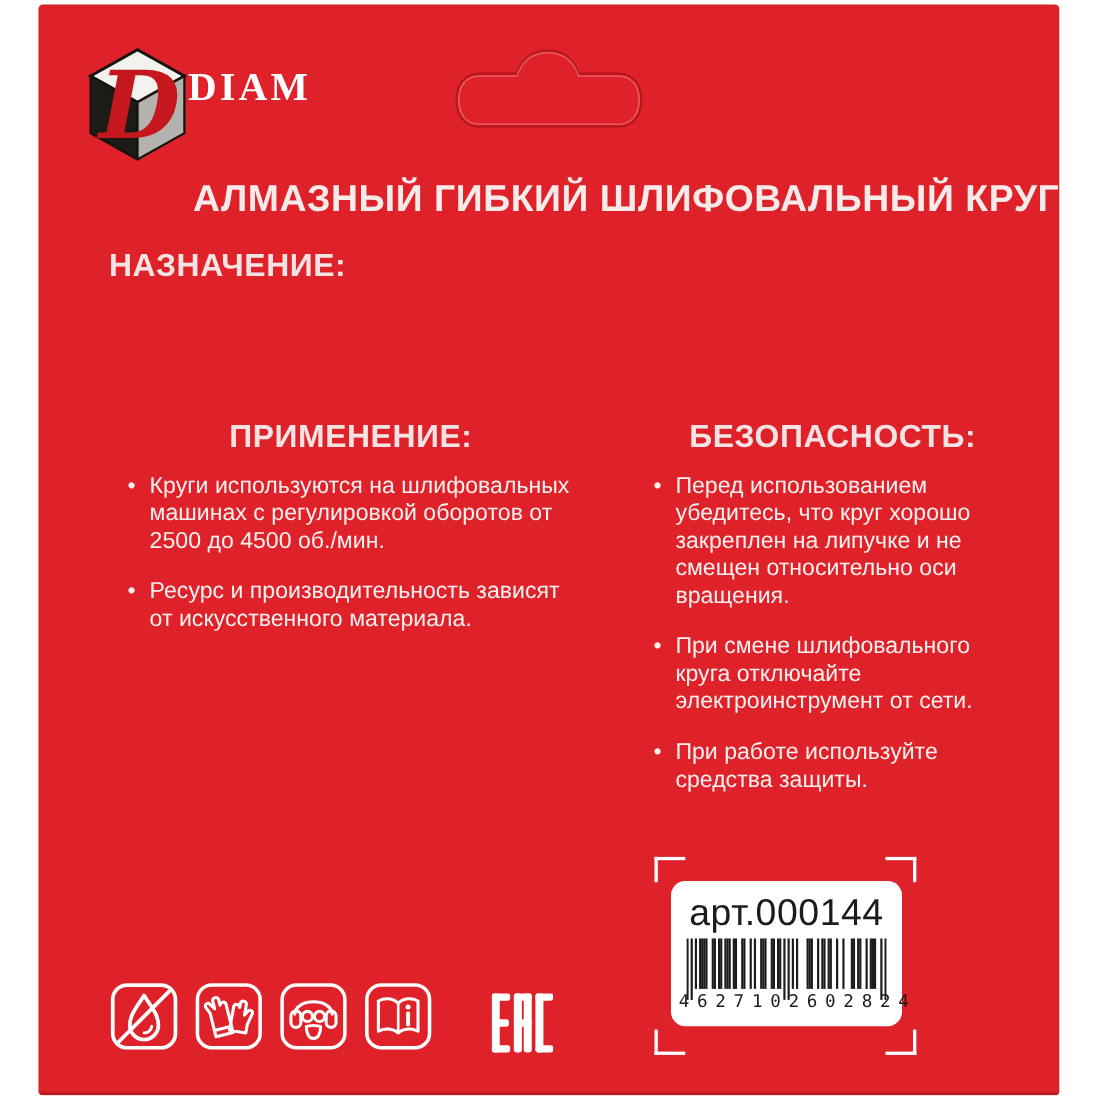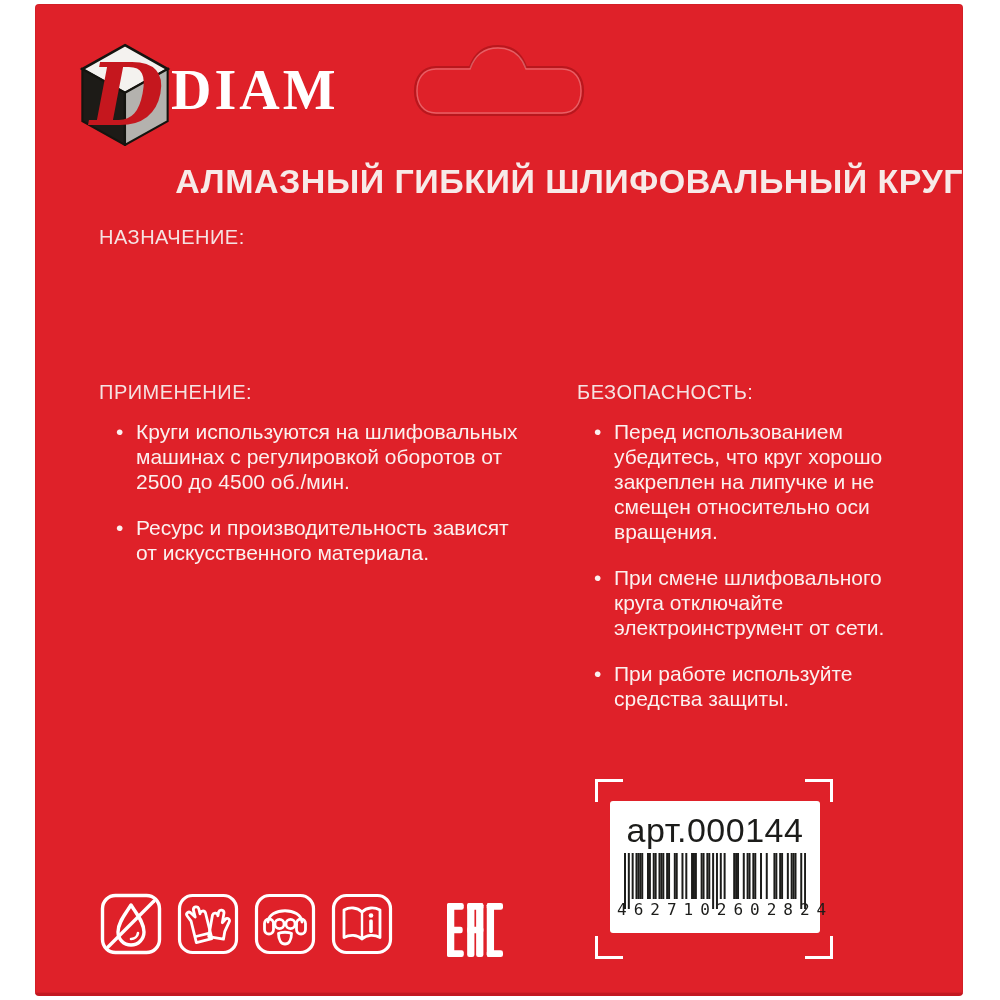--- a/index.html
+++ b/index.html
@@ -14,58 +14,58 @@
     border-bottom:3px solid #c31820;
     box-shadow:inset 0 0 0 1px rgba(0,0,0,0.05);
   }
   
   .hang-slot{position:absolute;left:370px;top:38px;width:190px;height:82px;}
   
   .logo{position:absolute;left:38px;top:38px;width:104px;height:104px;}
   .wordmark{
     position:absolute;left:136px;top:54px;
     font-family:"Liberation Serif","DejaVu Serif",serif;
-    font-weight:bold;font-size:56px;color:#ffffff;letter-spacing:3px;
+    font-weight:bold;font-size:36px;color:#ffffff;letter-spacing:3px;
   }
   
   .page-title{
     position:absolute;left:0;top:158px;width:100%;text-align:right;
     font-size:34px;font-weight:bold;color:#f7eae8;letter-spacing:0.5px;white-space:nowrap;
   }
   .section-heading{
-    font-size:20px;font-weight:400;color:#f5e2e2;letter-spacing:0.5px;
+    font-size:29px;font-weight:700;color:#f5e2e2;letter-spacing:0.5px;
   }
   .purpose-heading{position:absolute;left:64px;top:222px;}
   .purpose-text{
     position:absolute;left:64px;top:262px;width:850px;
     font-size:21px;line-height:29px;color:#fbf0ef;white-space:pre-line;
   }
   .col{position:absolute;top:377px;}
   .col-left{left:64px;width:440px;}
   .col-right{left:542px;width:360px;}
-  .col .section-heading{margin:0 0 14px 0;}
+  .col .section-heading{margin:0 0 14px 0;text-align:center;}
   ul.bullets{list-style:none;margin:15px;padding:0;}
   ul.bullets li{
     position:relative;padding-left:22px;margin:0 0 21px 0;
     font-size:21px;line-height:25px;color:#fbf0ef;white-space:pre-line;
   }
   ul.bullets li::before{
     content:"\2022";position:absolute;left:2px;top:0;
     color:#fbf0ef;font-size:21px;
   }
   
   .crop-zone{position:absolute;left:560px;top:775px;width:238px;height:180px;}
   .cm{position:absolute;width:25px;height:20px;}
   .cm-tl{left:0;top:0;border-left:3px solid #fff;border-top:3px solid #fff;}
   .cm-tr{right:0;top:0;border-right:3px solid #fff;border-top:3px solid #fff;}
   .cm-bl{left:0;bottom:0;border-left:3px solid #fff;border-bottom:3px solid #fff;}
   .cm-br{right:0;bottom:0;border-right:3px solid #fff;border-bottom:3px solid #fff;}
   .barcode-panel{
     position:absolute;left:575px;top:797px;width:210px;height:132px;
-    background:#ffffff;border-radius:3px;
+    background:#ffffff;border-radius:13px;
   }
   .article-number{
     position:absolute;left:0;top:10px;width:100%;text-align:center;
     font-size:34px;color:#1c1c1a;letter-spacing:0.5px;
   }
   .bars{position:absolute;left:14px;top:52px;width:182px;height:56px;}
   .bars svg{width:100%;height:100%;}
   .bc-digits{
     position:absolute;left:7px;right:7px;top:99px;
     display:flex;justify-content:space-between;

